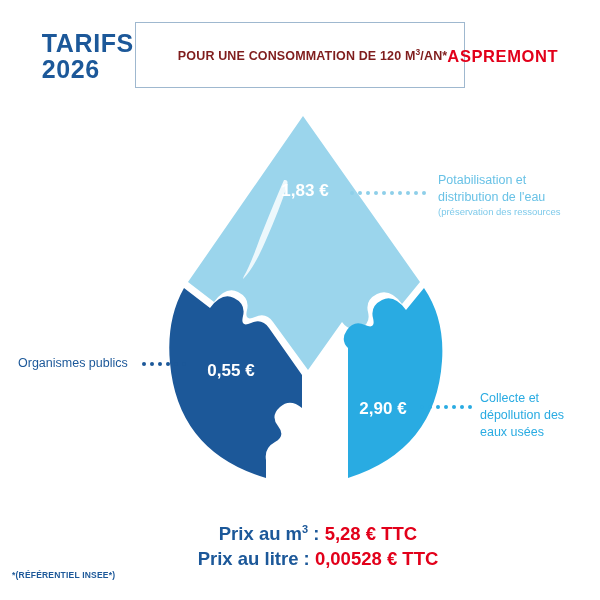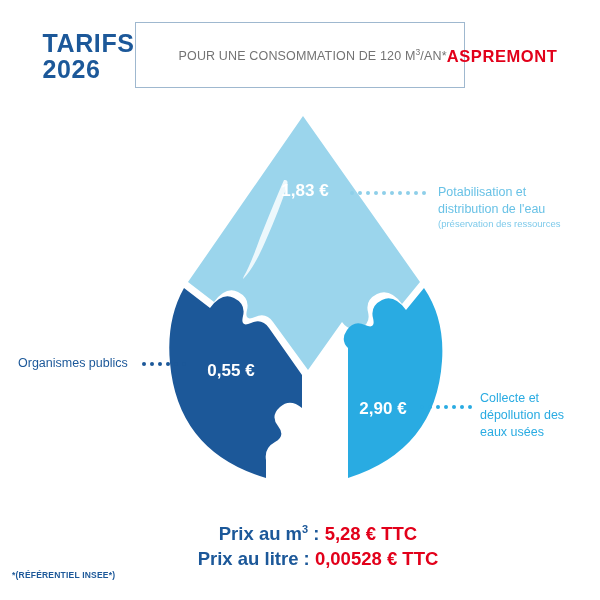--- a/index.html
+++ b/index.html
@@ -30,22 +30,22 @@
   }
   #title-main {
     font-size: 25px;
     font-weight: bold;
     color: #1c5899;
     letter-spacing: 0.6px;
     line-height: 1.05;
   }
   #title-sub {
     font-size: 12.5px;
-    font-weight: normal;
-    color: #737373;
+    font-weight: bold;
+    color: #7f1d1d;
     letter-spacing: 0.15px;
     line-height: 1.5;
     white-space: nowrap;
     margin-left: 44px;
   }
   #title-sub sup { font-size: 8.5px; vertical-align: super; }
   #title-city {
     font-size: 16.5px;
     font-weight: bold;
     color: #e2001a;
@@ -76,21 +76,21 @@
   .dots { display: flex; align-items: center; gap: 4px; }
   .dot { width: 4px; height: 4px; border-radius: 50%; display: block; }
 
   
   #callout-potabilisation { left: 350px; top: 172px; width: 250px; }
   #dots-potabilisation {
     position: absolute; left: 0px; top: 19px;
   }
   #dots-potabilisation .dot { background: #8ecfe9; }
   #potabilisation-text {
-    position: absolute; left: 88px; top: 12px; width: 160px;
+    position: absolute; left: 88px; top: 0px; width: 160px;
   }
   .lbl-title-light {
     font-size: 12.5px;
     line-height: 1.32;
     color: #69c2e6;
     font-weight: normal;
   }
   .lbl-sub-light {
     font-size: 9.5px;
     line-height: 1.3;

